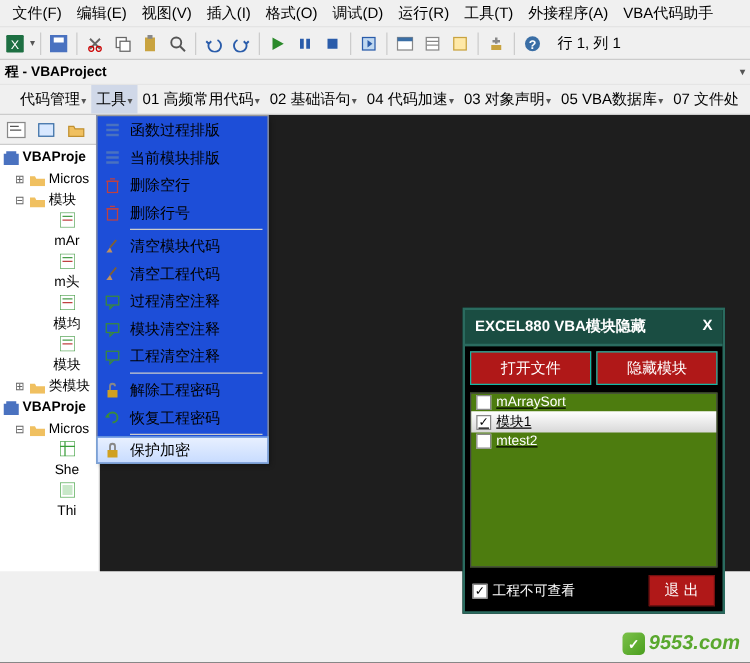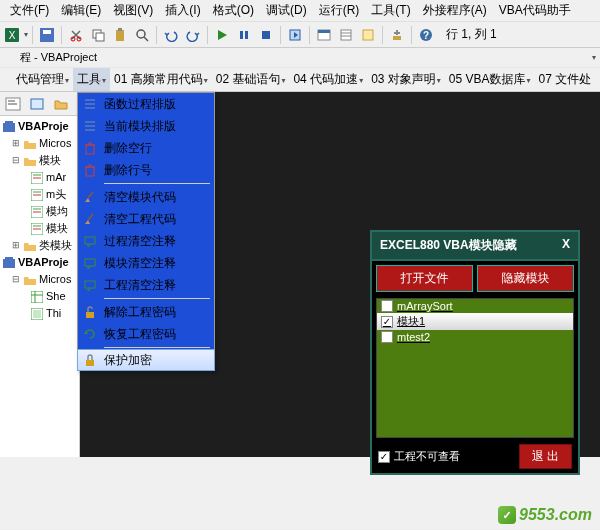--- a/index.html
+++ b/index.html
@@ -43,22 +43,23 @@
       cursor: pointer;
     }
     .tb-sep { width: 1px; height: 18px; background: #ccc; margin: 0 2px; }
     .status-text { margin-left: 8px; color: #000; }
     .title-strip {
       height: 20px;
       background: #f0f0f0;
       border-bottom: 1px solid #e5e5e5;
       display: flex;
       align-items: center;
-      padding-left: 20px;
+      padding-left: 4px;
       font-size: 11px;
+      font-weight: bold;
     }
     .tab-strip {
       height: 24px;
       background: #f0f0f0;
       border-bottom: 1px solid #ccc;
       display: flex;
       align-items: center;
       padding: 0 12px;
       gap: 0;
       white-space: nowrap;
@@ -110,21 +111,21 @@
     .tree-node {
       display: flex;
       align-items: center;
       gap: 2px;
       white-space: nowrap;
     }
     .tree-expand { width: 9px; color: #666; font-size: 9px; cursor: pointer; }
     .tree-icon { width: 14px; height: 14px; display: inline-flex; align-items: center; justify-content: center; }
     .tree-label { cursor: pointer; }
     .indent1 { padding-left: 10px; }
-    .indent3 { padding-left: 28px; }
+    .indent3 { padding-left: 28px; flex-direction: column; }
     .code-area {
       flex: 1;
       background: #1e1e1e;
     }
     .dropdown-menu {
       position: absolute;
       left: 77px;
       top: 92px;
       width: 138px;
       background: #1d4ed8;
@@ -155,21 +156,21 @@
     }
     .dd-sep {
       height: 1px;
       background: #ccc;
       margin: 2px 4px 2px 26px;
     }
     .dd-label { flex: 1; }
     .floating-panel {
       position: absolute;
       right: 20px;
-      top: 230px;
+      top: 246px;
       width: 210px;
       background: #000;
       border: 2px solid #2a6b5f;
       z-index: 50;
     }
     .fp-title {
       background: #1a4d42;
       color: #fff;
       font-weight: bold;
       padding: 5px 8px;

